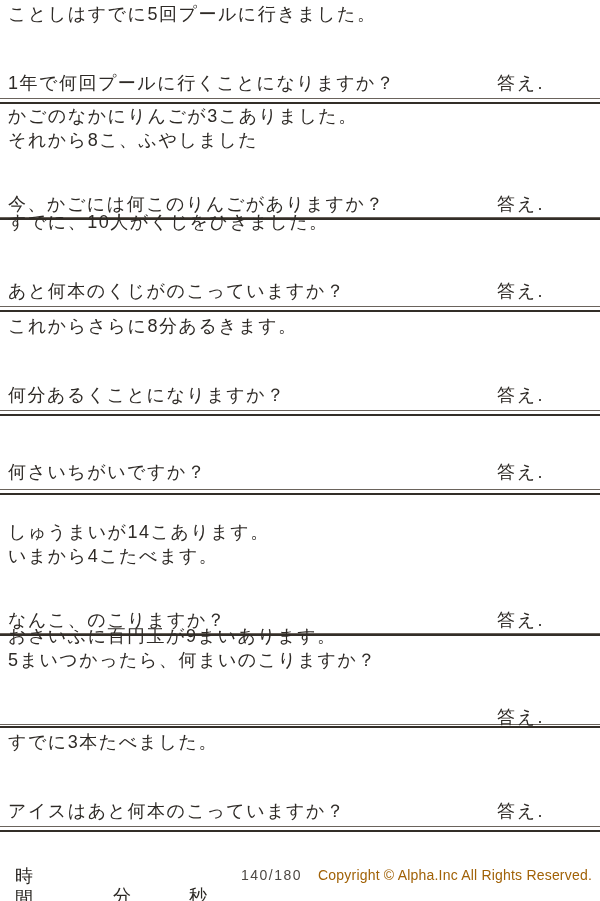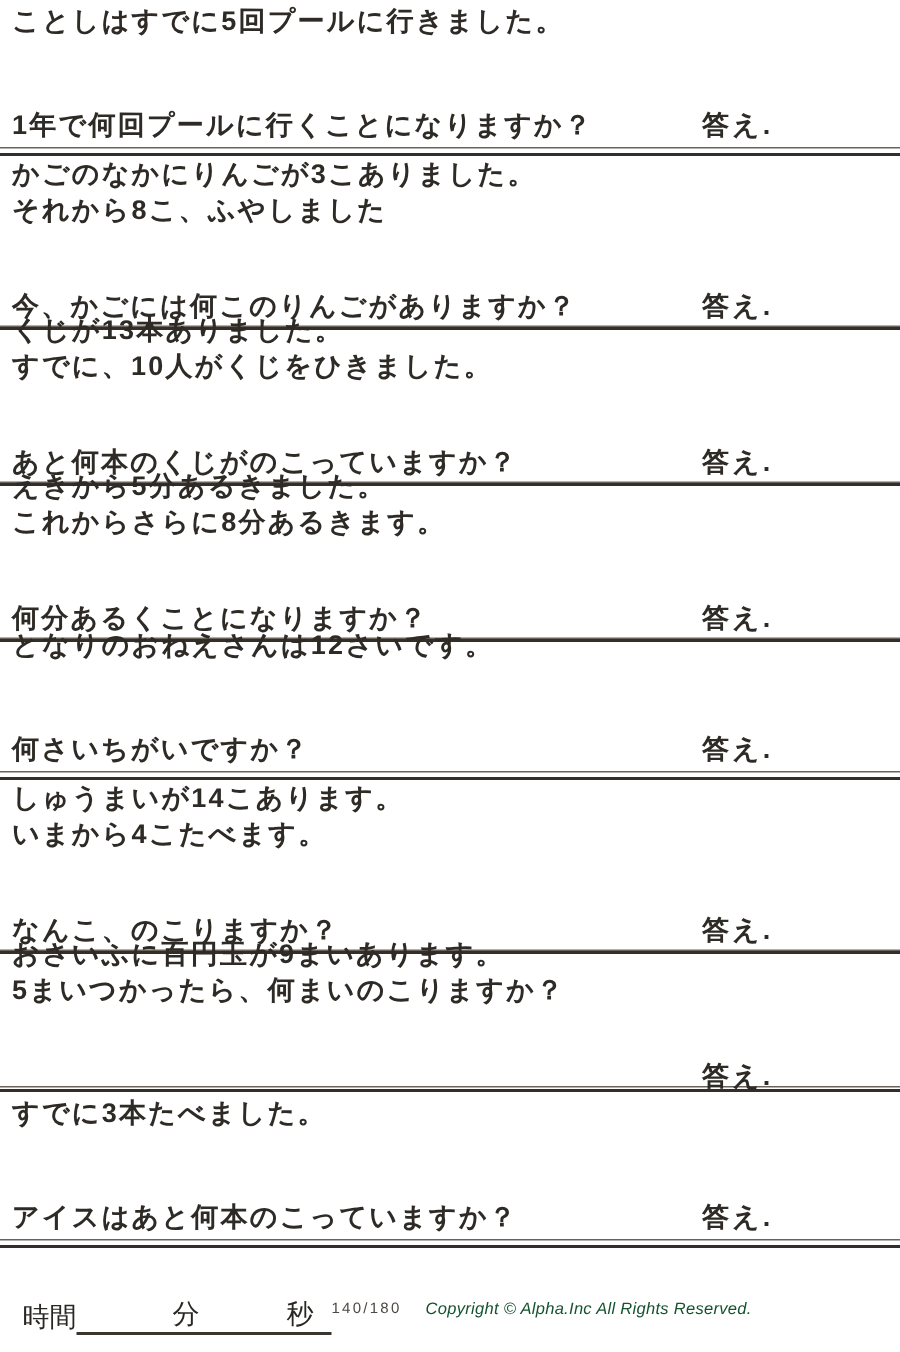--- a/index.html
+++ b/index.html
@@ -23,29 +23,28 @@
     flex-direction: column;
   }
   .row {
     height: 31.6px;
     display: flex;
     align-items: center;
     padding-left: 8px;
     font-size: 18px;
     letter-spacing: 1.5px;
     white-space: nowrap;
-    font-weight: bold;
   }
   .q-row {
     position: relative;
     margin-top: 40px;
   }
   .answer {
     position: absolute;
-    left: 468px;
+    left: 497px;
     top: 50%;
     transform: translateY(-50%);
     letter-spacing: 2px;
   }
   .sep {
     margin-top: 1px;
     height: 3px;
     border-top: 1px solid #6a635c;
     border-bottom: 2px solid #332e28;
   }
@@ -68,33 +67,33 @@
   }
   .time-underlined {
     display: inline-flex;
     align-items: flex-end;
     border-bottom: 2px solid #3b352f;
     padding-right: 12px;
   }
   .time-blank-min { display: inline-block; width: 64px; }
   .time-blank-sec { display: inline-block; width: 58px; }
   .page-indicator {
-    font-size: 10px;
+    margin-left: 22px;
+    font-size: 14px;
     color: #4c4843;
     letter-spacing: 1.5px;
     line-height: 1.3;
   }
   .copyright {
     margin-left: 16px;
-    font-size: 11px;
-    color: #14532d;
+    font-size: 14px;
+    color: #a16207;
     letter-spacing: 0.2px;
     line-height: 1.4;
     white-space: nowrap;
-    font-style: italic;
   }
 </style>
 </head>
 <body>
 
 <div id="page">
 
   <section class="problem">
     <div class="row">ことしはすでに5回プールに行きました。</div>
     <div class="row q-row">
@@ -108,41 +107,38 @@
     <div class="row">かごのなかにりんごが3こありました。</div>
     <div class="row">それから8こ、ふやしました</div>
     <div class="row q-row">
       <span>今、かごには何このりんごがありますか？</span>
       <span class="answer">答え.</span>
     </div>
     <div class="sep"></div>
   </section>
 
   <section class="problem">
-    <div class="row">くじが13本ありました。</div>
     <div class="row">すでに、10人がくじをひきました。</div>
     <div class="row q-row">
       <span>あと何本のくじがのこっていますか？</span>
       <span class="answer">答え.</span>
     </div>
     <div class="sep"></div>
   </section>
 
   <section class="problem">
-    <div class="row">えきから5分あるきました。</div>
     <div class="row">これからさらに8分あるきます。</div>
     <div class="row q-row">
       <span>何分あるくことになりますか？</span>
       <span class="answer">答え.</span>
     </div>
     <div class="sep"></div>
   </section>
 
   <section class="problem">
-    <div class="row">となりのおねえさんは12さいです。</div>
     <div class="row q-row">
       <span>何さいちがいですか？</span>
       <span class="answer">答え.</span>
     </div>
     <div class="sep"></div>
   </section>
 
   <section class="problem">
     <div class="row">しゅうまいが14こあります。</div>
     <div class="row">いまから4こたべます。</div>

